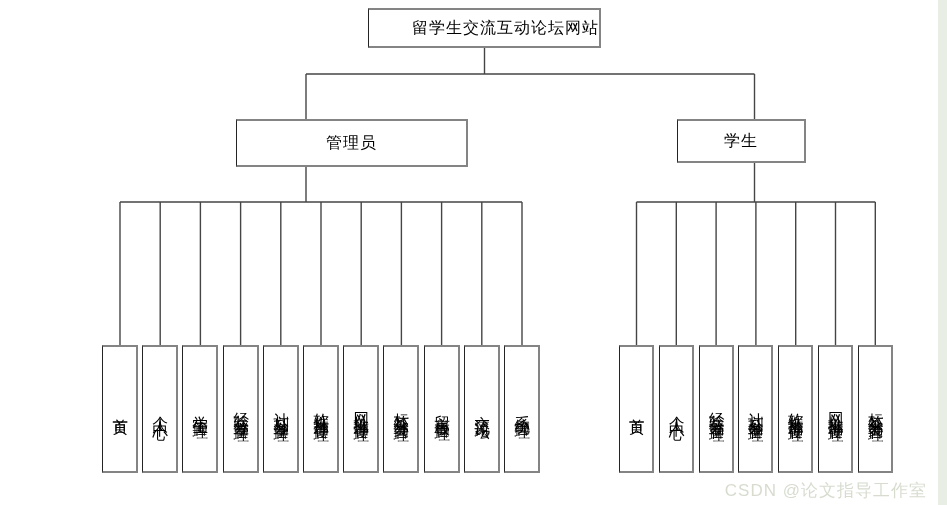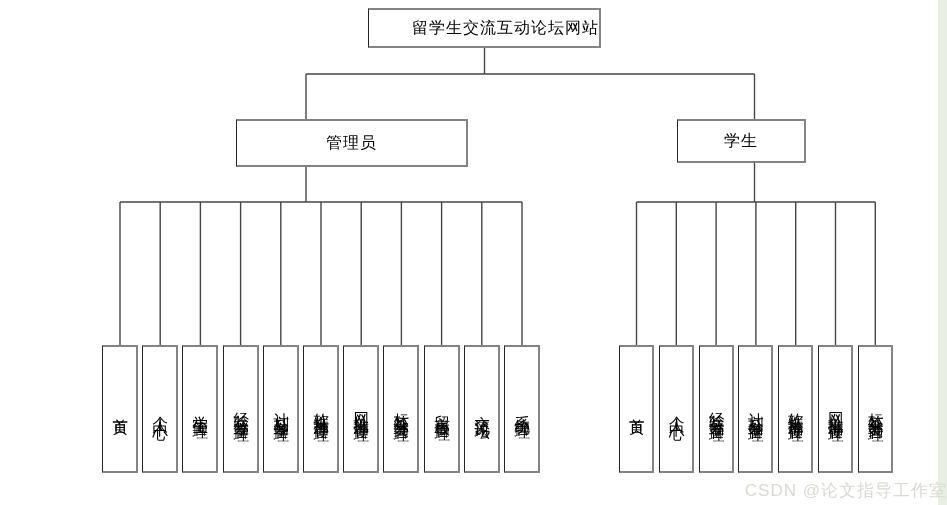--- a/index.html
+++ b/index.html
@@ -32,21 +32,21 @@
     font-size:15.5px;
     letter-spacing:3px;
     line-height:1;
   }
   #page-strip{
     position:absolute;top:0;right:0;width:9px;height:505px;
     z-index:0;
   }
   #watermark{
     position:absolute;
-    right:0;bottom:3px;
+    right:20px;bottom:3px;
     font-size:17px;
     letter-spacing:1px;
     z-index:3;
     font-family:"Liberation Sans","DejaVu Sans",sans-serif;
     user-select:none;
     margin-top:43px;
   }
 </style>
 </head>
 <body>

